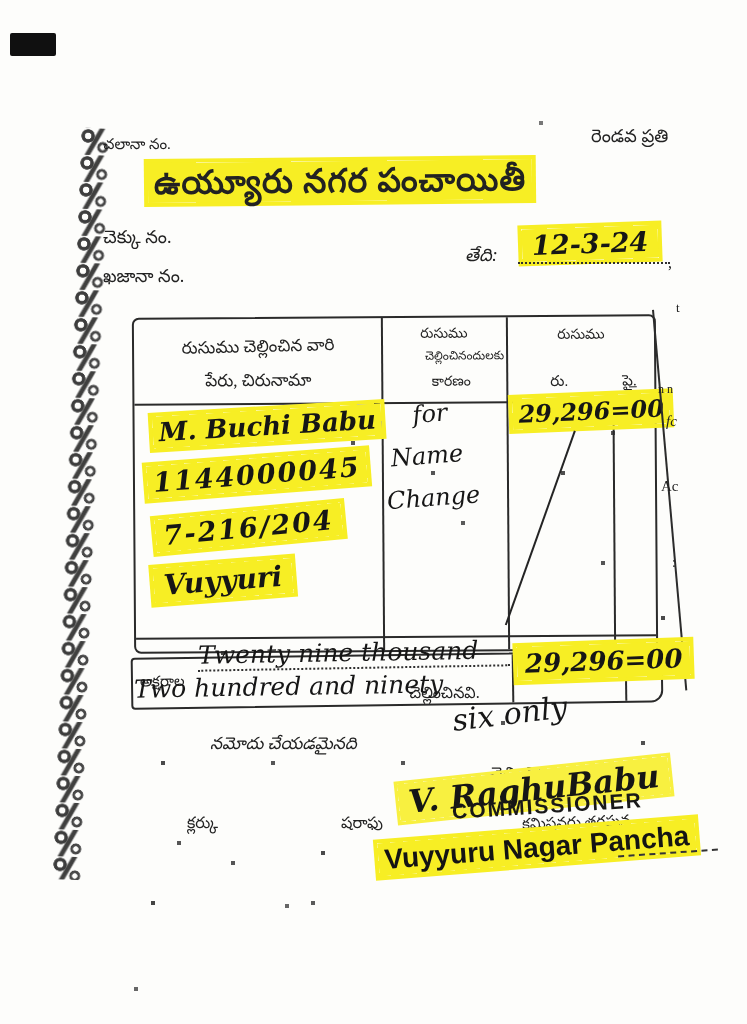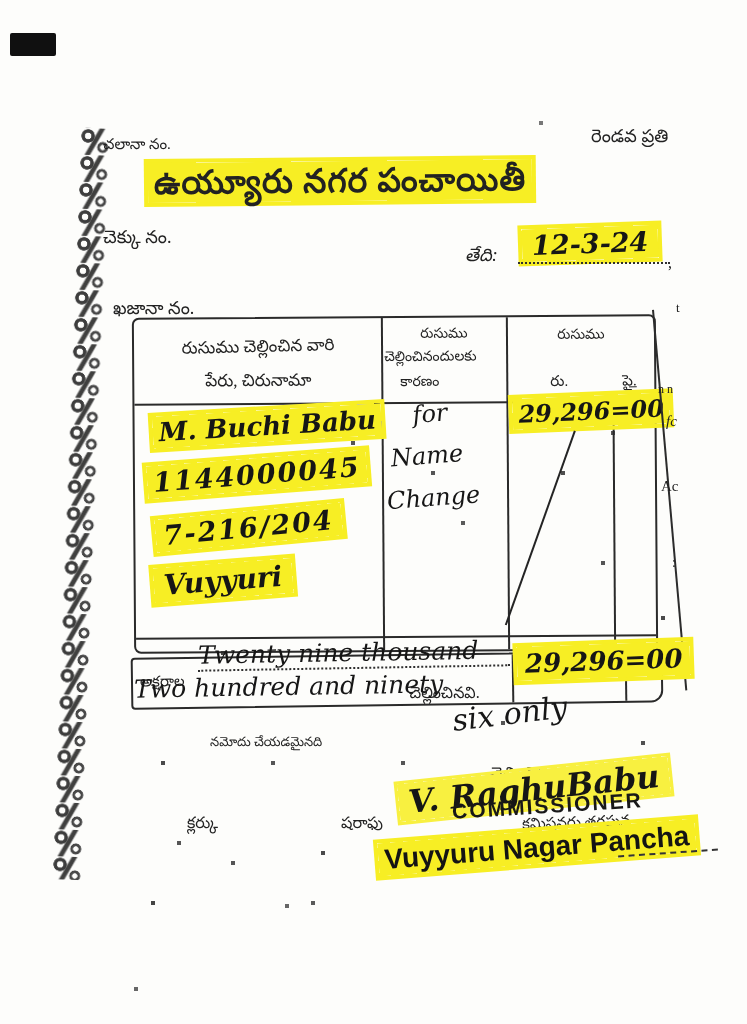--- a/index.html
+++ b/index.html
@@ -46,42 +46,42 @@
   <div class="speckles"></div>
 
   <div class="abs t" style="left:103px;top:136px;font-size:15px;">చలానా నం.</div>
   <div class="abs t" style="left:591px;top:126px;font-size:18px;">రెండవ ప్రతి</div>
 
   <div class="abs" style="left:148px;top:163px;transform:rotate(-0.6deg);">
     <span class="t hl" style="font-size:33px;font-weight:bold;letter-spacing:1px;padding:2px 6px;">ఉయ్యూరు నగర పంచాయితీ</span>
   </div>
 
   <div class="abs t" style="left:103px;top:227px;font-size:18px;">చెక్కు నం.</div>
-  <div class="abs t" style="left:113px;top:266px;font-size:18px;margin-top:32px;">ఖజానా నం.</div>
+  <div class="abs t" style="left:103px;top:266px;font-size:18px;">ఖజానా నం.</div>
 
   <div class="abs t" style="left:465px;top:245px;font-size:18px;font-style:italic;">తేది:</div>
   <div class="abs" style="left:522px;top:228px;transform:rotate(-2deg);">
     <span class="hw hl" style="font-size:27px;font-weight:bold;padding:1px 10px;">12-3-24</span>
   </div>
   <div class="abs dotline" style="left:518px;top:240px;width:152px;height:22px;"></div>
 
 
   <div class="tbl" style="left:133px;top:316px;width:520px;height:332px;transform:rotate(-0.4deg);">
     <div class="vline" style="left:247px;"></div>
     <div class="vline" style="left:372px;"></div>
     <div class="vline" style="left:478px;top:84px;"></div>
     <div class="hline" style="top:84px;"></div>
     <div class="hline" style="top:318px;"></div>
 
     <div class="abs t" style="left:14px;top:18px;width:220px;font-size:17px;text-align:center;transform:rotate(-1deg);">రుసుము చెల్లించిన వారి</div>
     <div class="abs t" style="left:14px;top:52px;width:220px;font-size:17px;text-align:center;">పేరు, చిరునామా</div>
 
     <div class="abs t" style="left:250px;top:8px;width:120px;font-size:14px;text-align:center;">రుసుము</div>
-    <div class="abs t" style="left:250px;top:31px;width:120px;font-size:14px;text-align:left;">చెల్లించినందులకు</div>
-    <div class="abs t" style="left:266px;top:56px;width:120px;font-size:14px;font-family:Liberation Serif, serif;">కారణం</div>
+    <div class="abs t" style="left:250px;top:31px;width:120px;font-size:12px;text-align:right;">చెల్లించినందులకు</div>
+    <div class="abs t" style="left:257px;top:56px;width:120px;font-size:14px;text-align:center;font-family:Liberation Serif, serif;">కారణం</div>
 
     <div class="abs t" style="left:374px;top:10px;width:146px;font-size:14px;text-align:center;">రుసుము</div>
     <div class="abs t" style="left:416px;top:56px;font-size:15px;">రు.</div>
     <div class="abs t" style="left:488px;top:56px;font-size:15px;text-decoration:underline;">పై.</div>
 
     <div class="abs" style="left:18px;top:92px;transform:rotate(-3deg);">
       <span class="hw hl" style="font-size:26px;font-weight:bold;padding:1px 6px;">M. Buchi Babu</span>
     </div>
     <div class="abs" style="left:12px;top:140px;transform:rotate(-4deg);">
       <span class="hw hl" style="font-size:27px;font-weight:bold;letter-spacing:2px;padding:1px 6px;">1144000045</span>
@@ -117,21 +117,21 @@
     <div class="abs t" style="left:7px;top:14px;font-size:15px;">అక్షరాల</div>
   </div>
   <div class="abs hw dotline" style="left:198px;top:638px;width:312px;font-size:25px;transform:rotate(-1deg);">Twenty nine thousand</div>
   <div class="abs hw" style="left:134px;top:672px;font-size:25px;transform:rotate(-1deg);">Two hundred and ninety</div>
   <div class="abs t" style="left:409px;top:684px;font-size:16px;">చెల్లించినవి.</div>
   <div class="abs" style="left:517px;top:646px;transform:rotate(-2deg);">
     <span class="hw hl" style="font-size:26px;font-weight:bold;padding:2px 8px;">29,296=00</span>
   </div>
   <div class="abs hw" style="left:452px;top:696px;font-size:30px;transform:rotate(-7deg);">six only</div>
 
-  <div class="abs t" style="left:210px;top:734px;font-size:13px;">నమోదు చేయడమైనది</div>
+  <div class="abs t" style="left:210px;top:734px;font-size:17px;font-style:italic;">నమోదు చేయడమైనది</div>
   <div class="abs t" style="left:490px;top:764px;font-size:17px;">చెల్లించినవారి సంతకం</div>
 
   <div class="abs" style="left:398px;top:770px;transform:rotate(-6deg);">
     <span class="hw hl2" style="font-size:32px;font-weight:bold;padding:0 10px;">V. RaghuBabu</span>
   </div>
 
   <div class="abs t" style="left:187px;top:814px;font-size:16px;text-align:center;">క్లర్కు</div>
   <div class="abs t" style="left:341px;top:814px;font-size:16px;">షరాఫు</div>
 
   <div class="abs t" style="left:522px;top:814px;font-size:15px;transform:rotate(-2deg);">కమిషనరు తరఫున</div>

